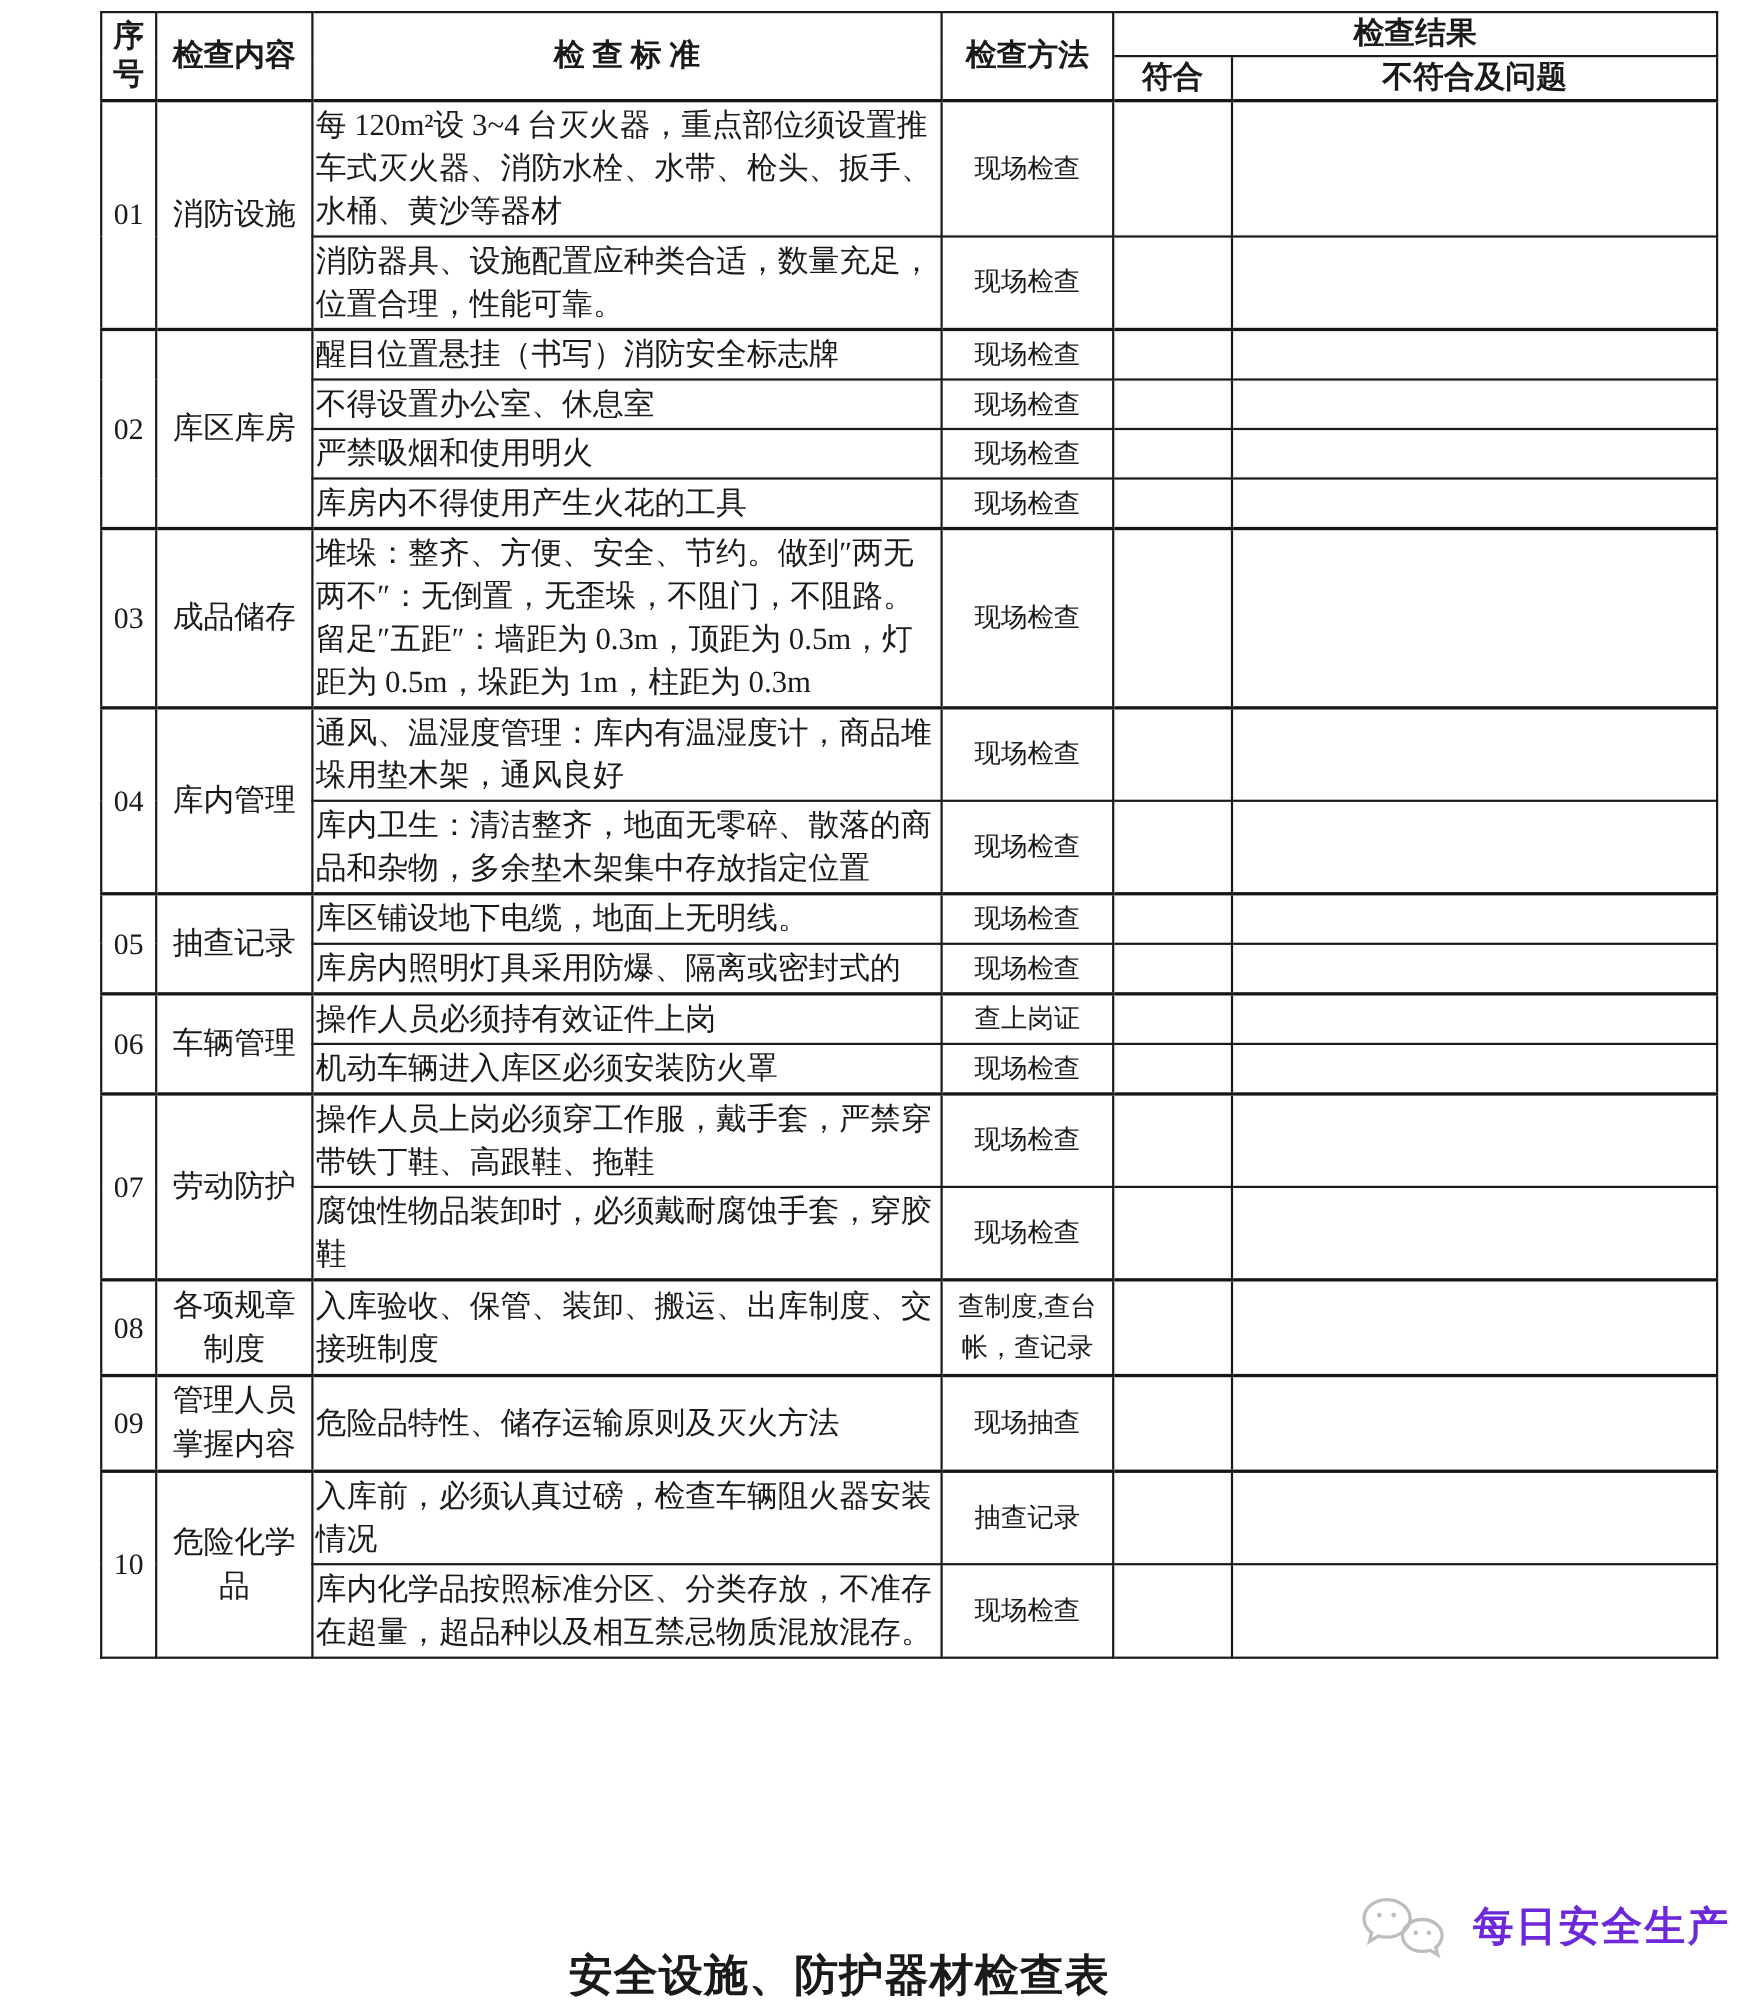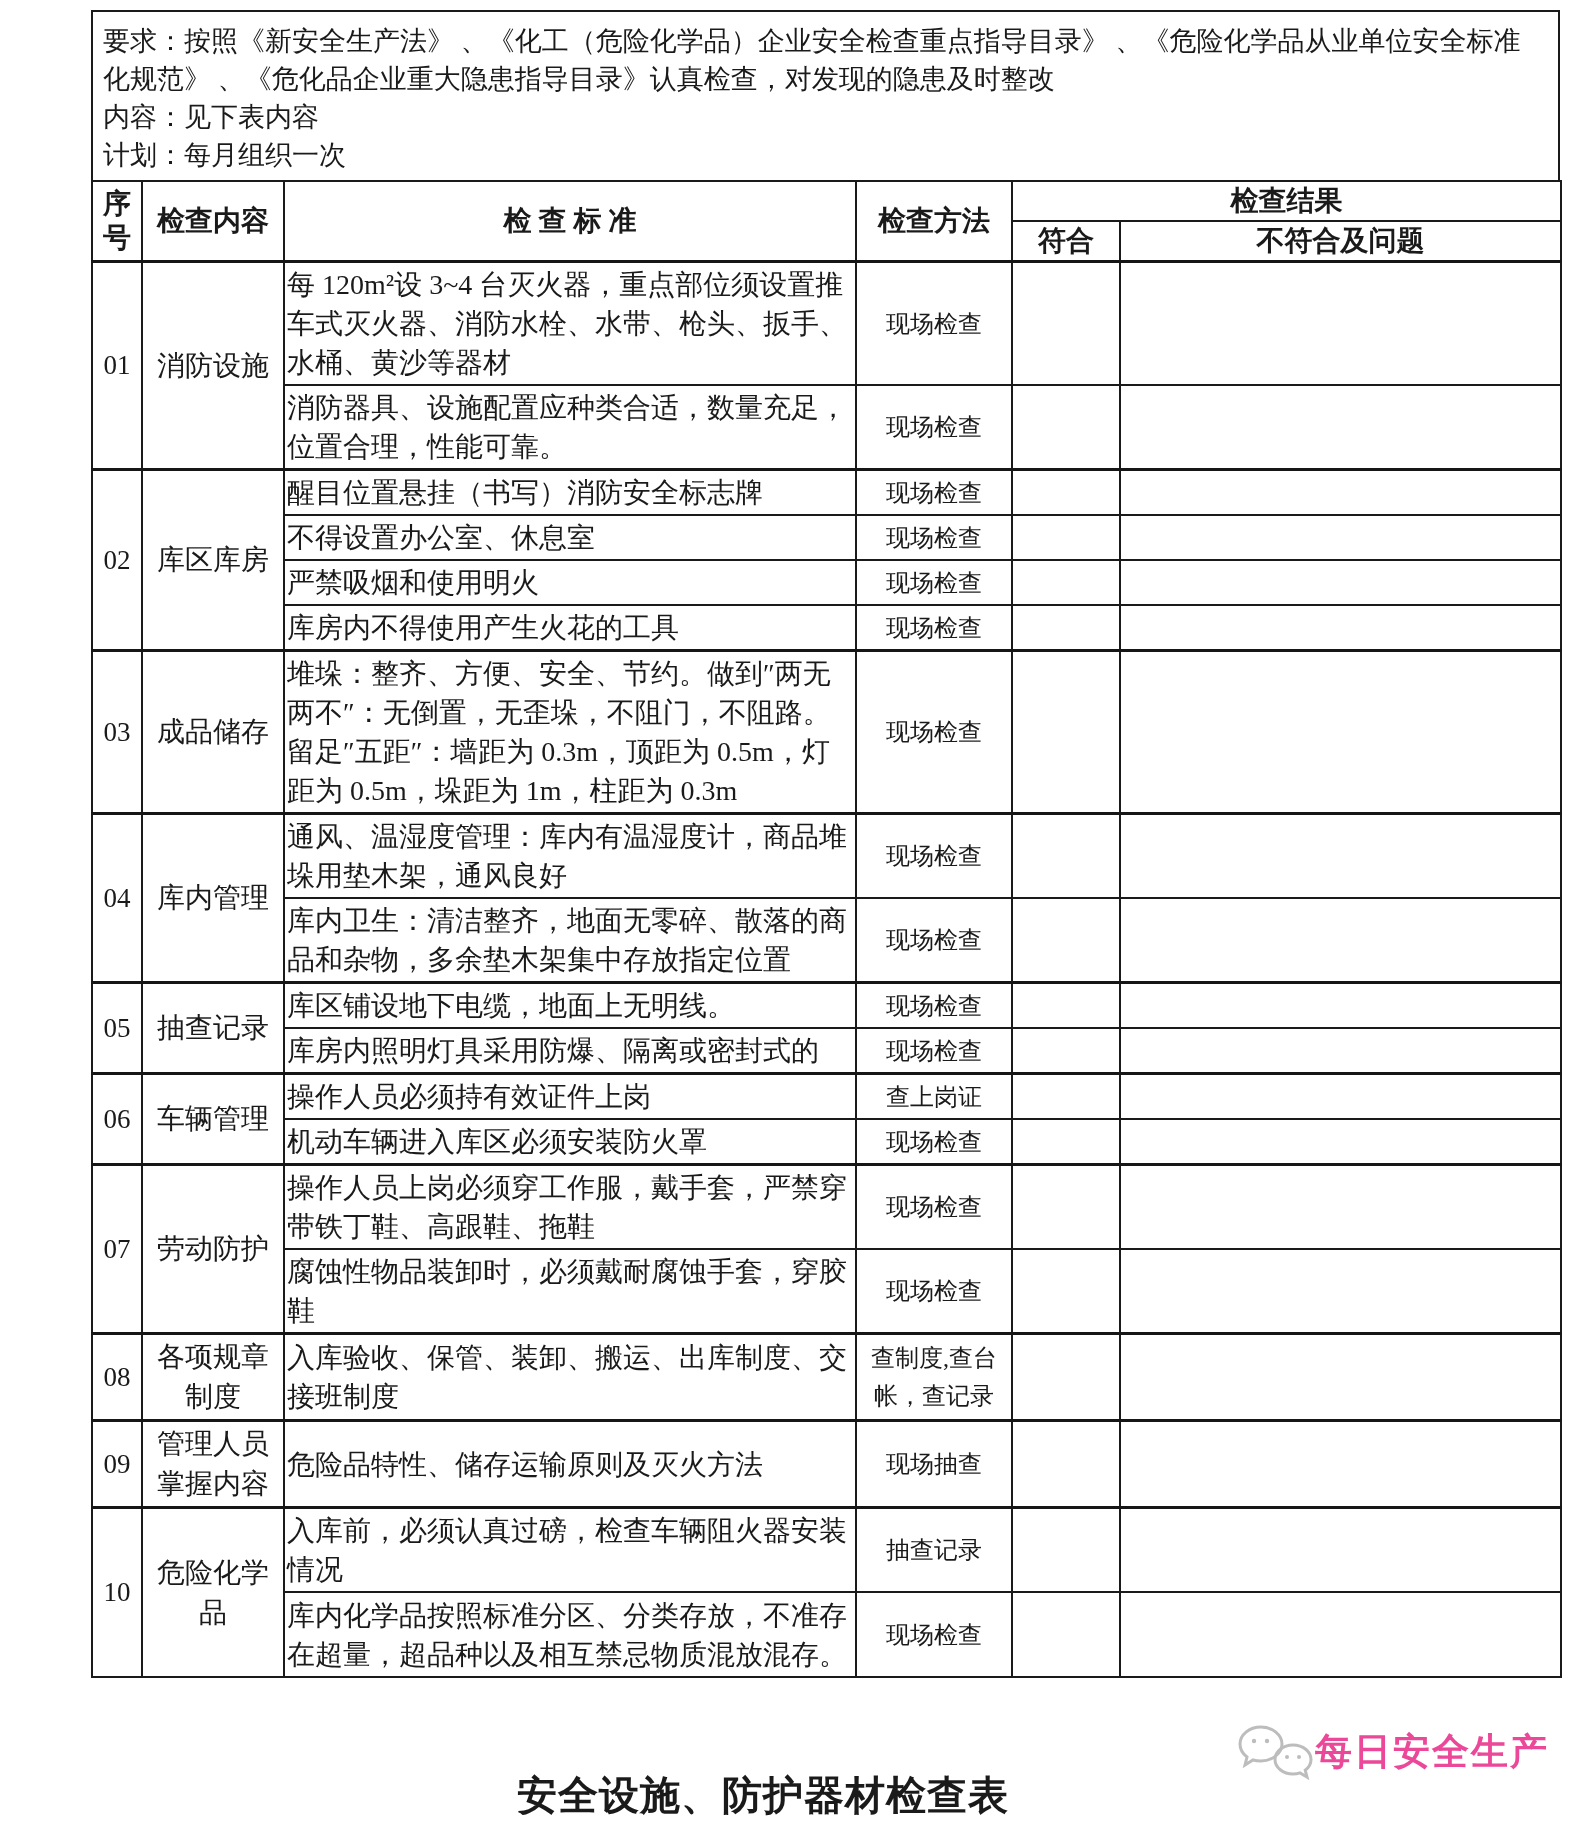--- a/index.html
+++ b/index.html
@@ -30,35 +30,30 @@
   td.cell-method { text-align:center; font-size:24px; line-height:38px; padding:2px 3px; }
   tr.section-start td { border-top:3px solid #161616; }
 
   
   .footer-title {
     position:absolute; left:0; top:1768px; width:1526px;
     text-align:center; font-size:40px; font-weight:bold; letter-spacing:1px;
   }
   .brand {
     position:absolute; left:1237px; top:1722px; height:60px;
-    display:flex; align-items:center; gap:0; color:#ec4899;justify-content:space-between;
+    display:flex; align-items:center; gap:24px; color:#6d28d9;justify-content:space-between;
   }
   .brand-text { font-size:37px; font-weight:bold; letter-spacing:2px; }
 </style>
 </head>
 <body>
 
 <div class="page">
   <div class="content">
 
-    <div class="preamble">
-      <p>要求：按照《新安全生产法》 、《化工（危险化学品）企业安全检查重点指导目录》 、《危险化学品从业单位安全标准化规范》 、《危化品企业重大隐患指导目录》认真检查，对发现的隐患及时整改</p>
-      <p>内容：见下表内容</p>
-      <p>计划：每月组织一次</p>
-    </div>
 
     <table class="checklist">
       <colgroup>
         <col style="width:50px">
           <col style="width:142px">
           <col style="width:572px">
         <col style="width:156px">
           <col style="width:108px">
           <col style="width:441px">
       </colgroup>

